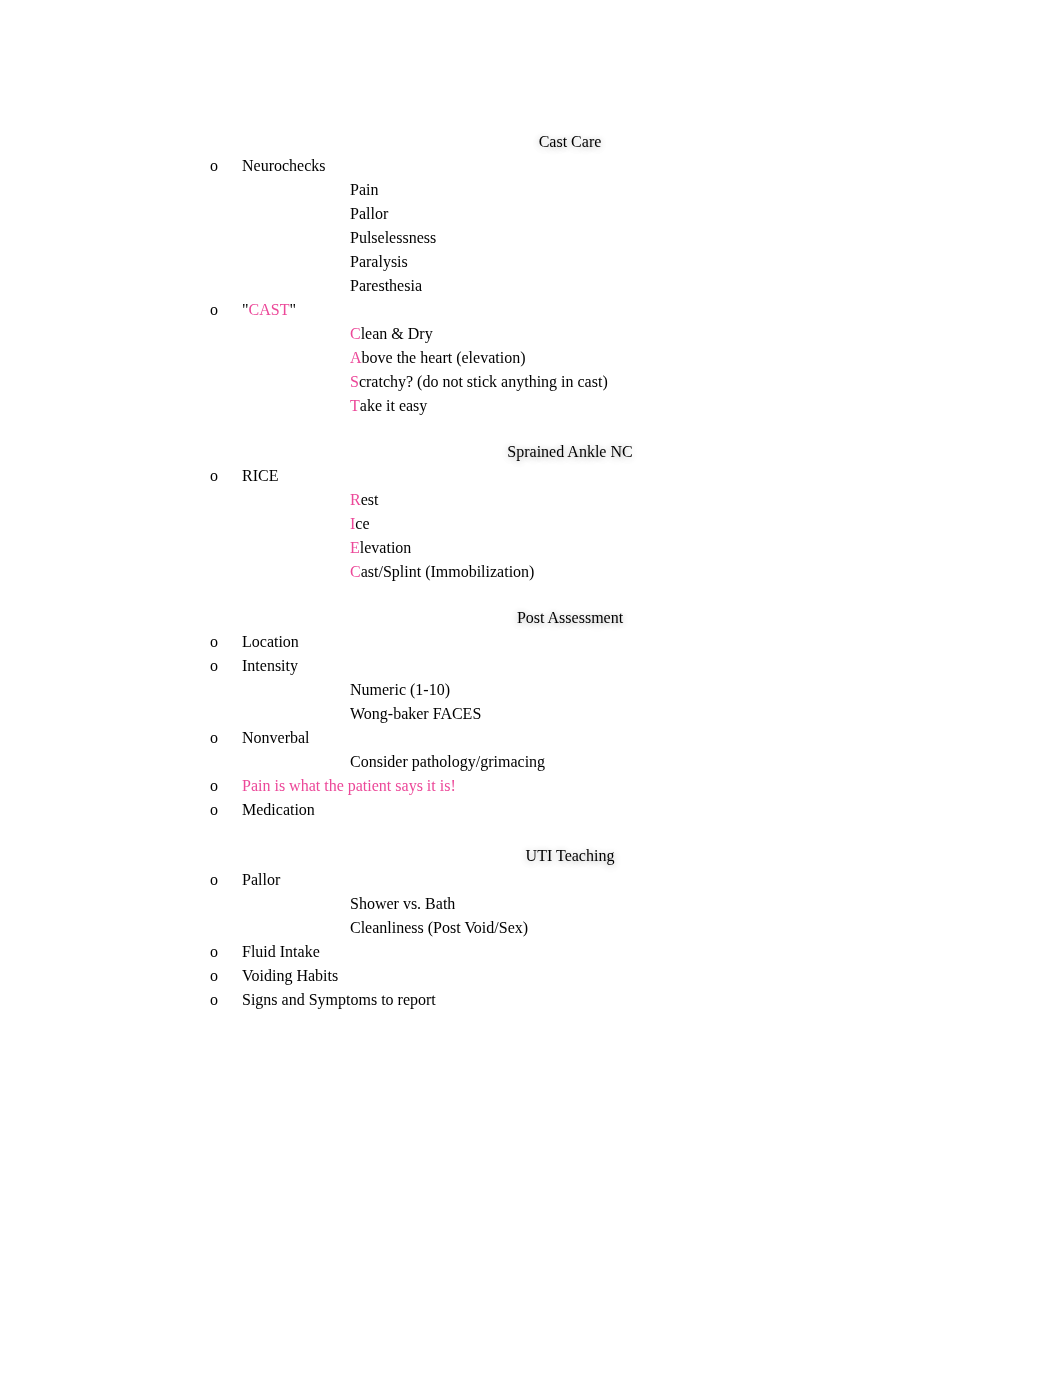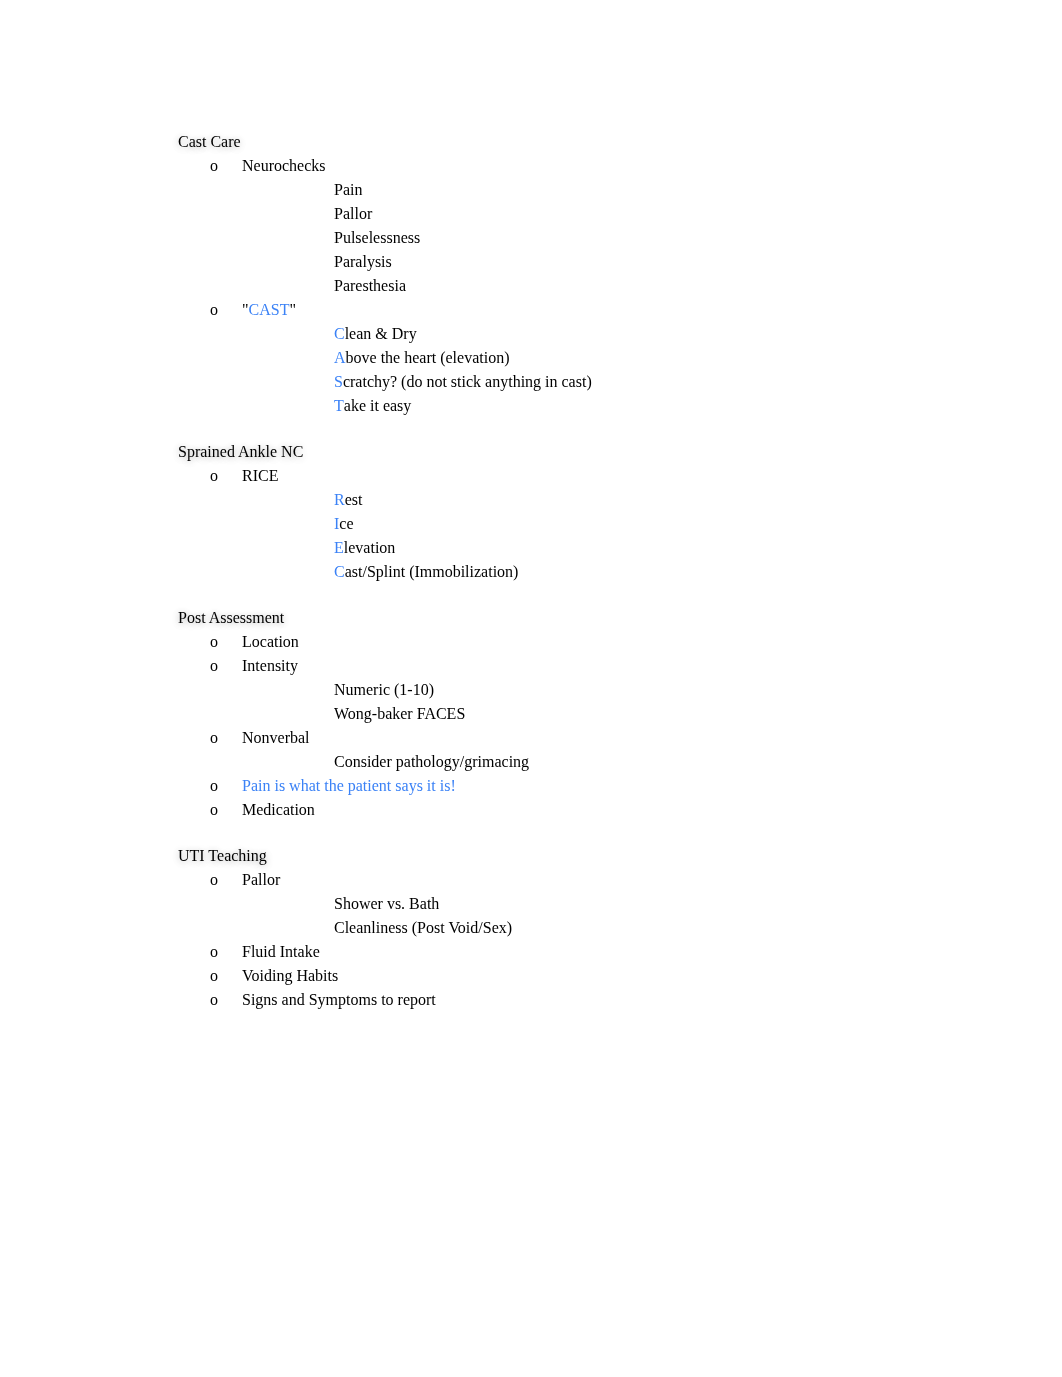--- a/index.html
+++ b/index.html
@@ -16,20 +16,21 @@
     padding-left: 150px;
     padding-right: 100px;
     line-height: 1.5;
   }
   .section {
     margin-bottom: 22px;
   }
   .l1 {
     display: flex;
     align-items: flex-start;
+    text-align: center;
   }
   .l1 .bullet {
     width: 28px;
     flex-shrink: 0;
     font-family: sans-serif;
     color: #666;
     font-size: 10px;
     padding-top: 5px;
   }
   .l1 .label {
@@ -48,30 +49,31 @@
   .l2 .bullet {
     width: 32px;
     flex-shrink: 0;
   }
   .l3-wrap {
     padding-left: 92px;
   }
   .l3 {
     display: flex;
     align-items: flex-end;
+    gap: 16px;
   }
   .l3 .bullet {
     width: 32px;
     flex-shrink: 0;
     font-family: sans-serif;
     color: #666;
     font-size: 10px;
     padding-top: 5px;
   }
-  .red { color: #3b82f6; }
+  .red { color: #ec4899; }
   .mn { display:inline-block;}
 </style>
 </head>
 <body>
 
 <div id="root">
     <div class="section">
       <div class="l1">
         <span class="bullet"></span>
         <span class="label heading">Cast Care</span>

